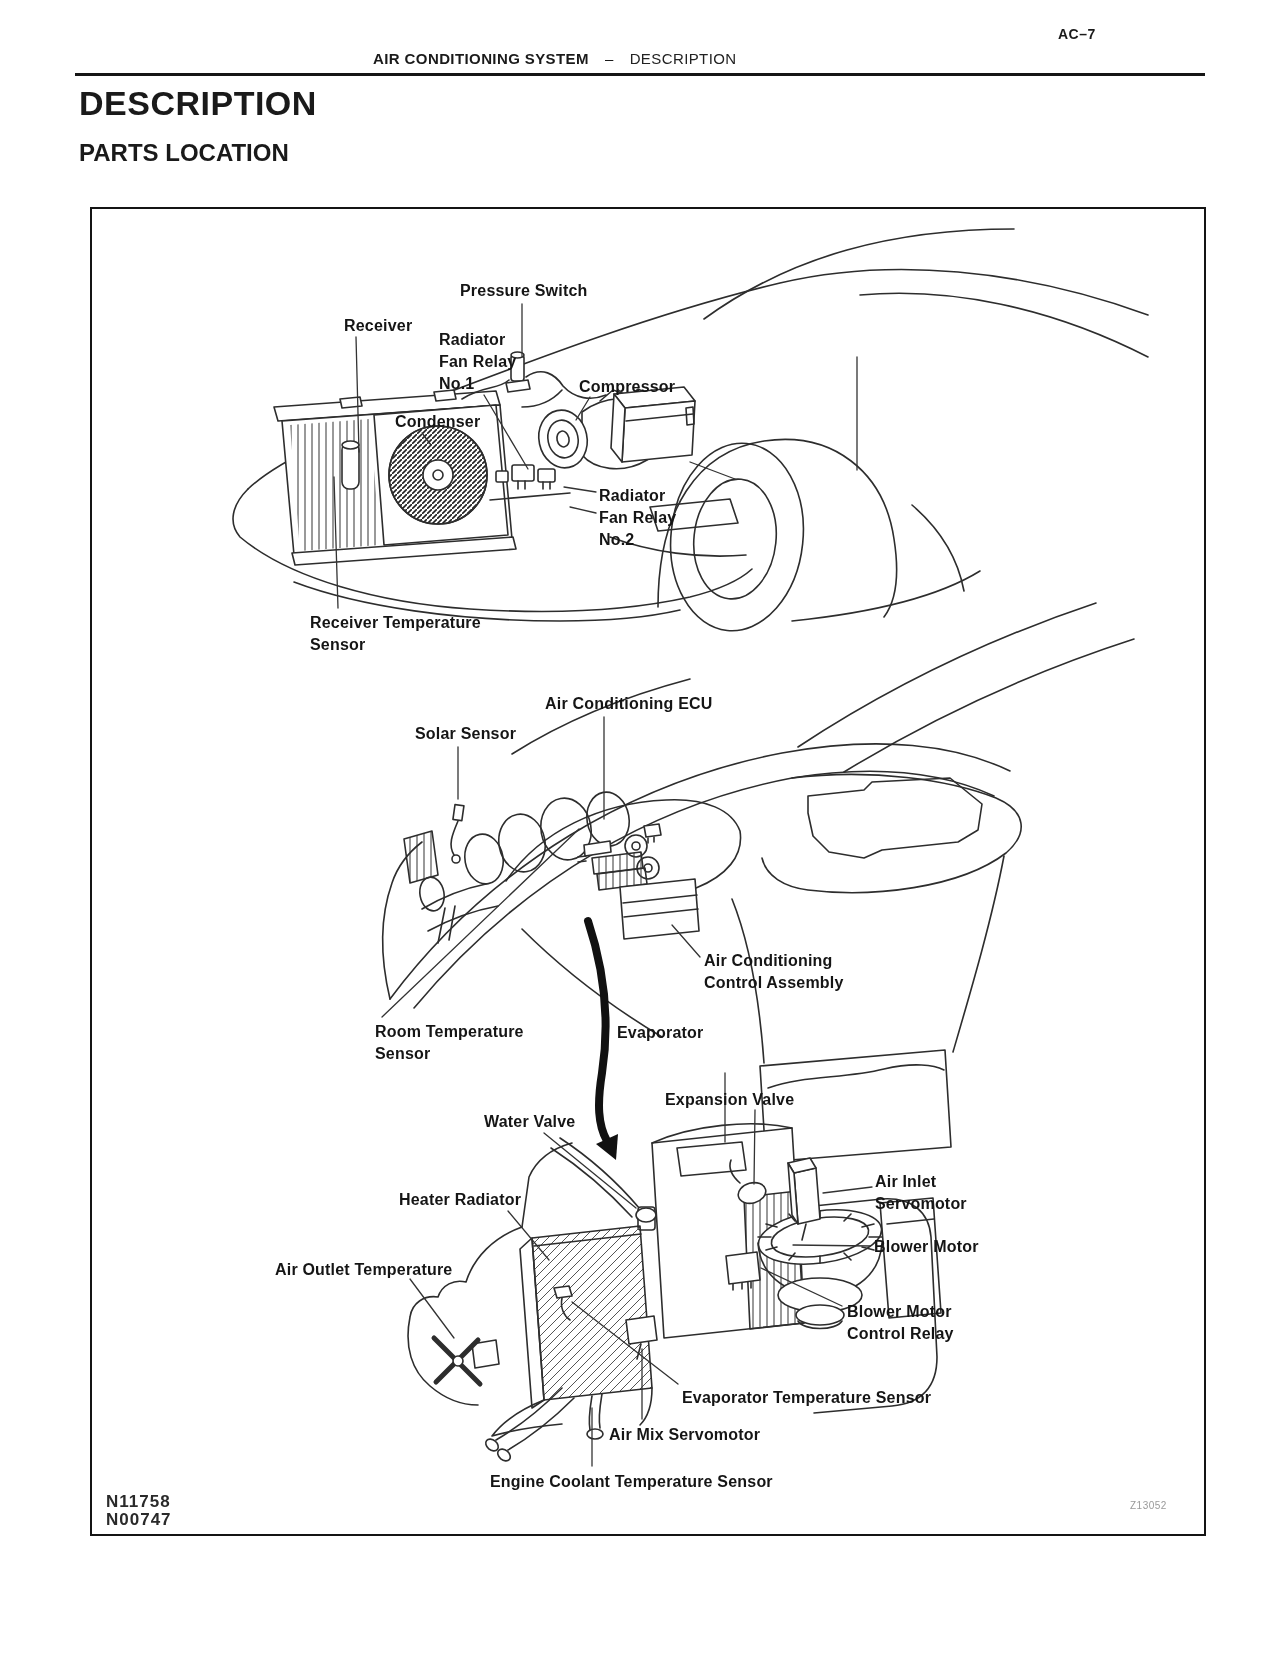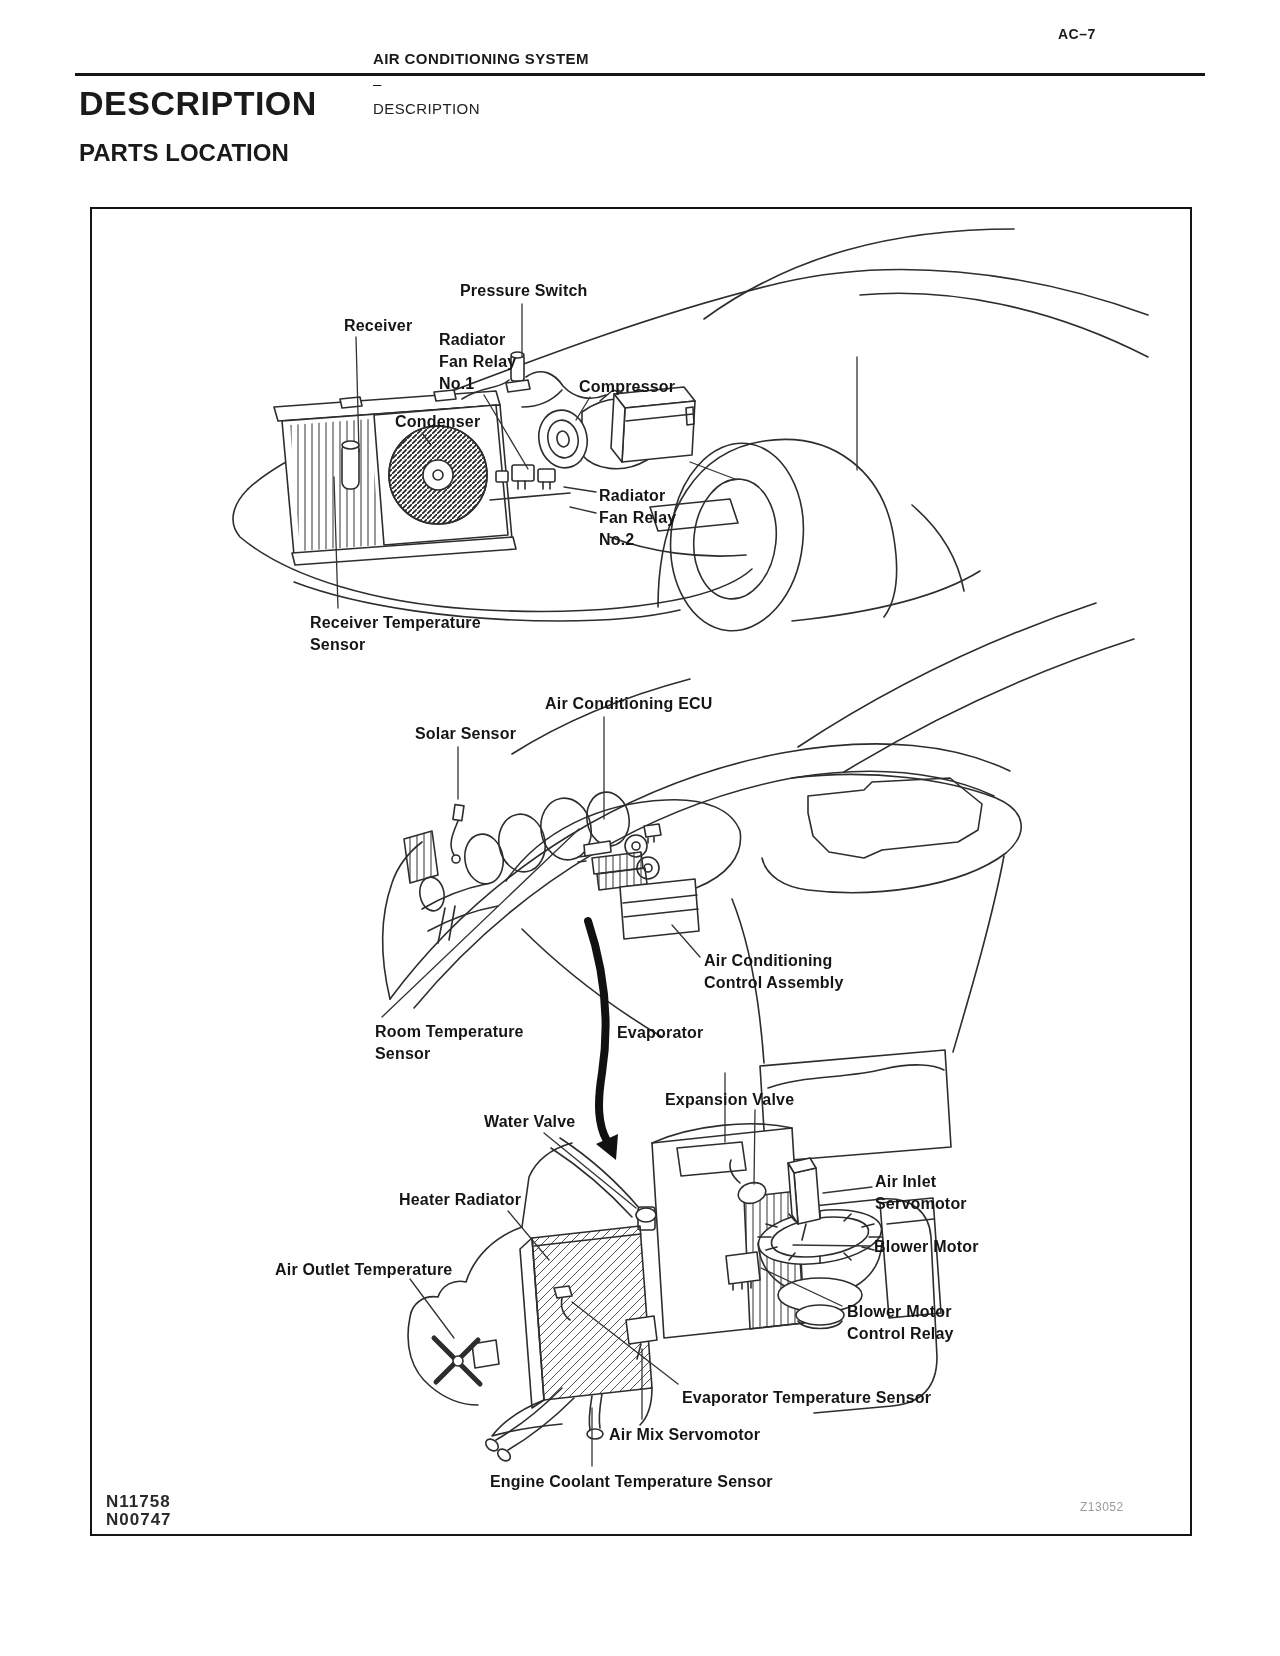--- a/index.html
+++ b/index.html
@@ -1,28 +1,28 @@
 <!DOCTYPE html>
 <html><head>
 <meta charset="utf-8">
 <style>
   html,body{margin:0;padding:0;background:#ffffff;}
   body{width:1280px;height:1656px;position:relative;font-family:"Liberation Sans",sans-serif;color:#1a1a1a;overflow:hidden;}
   .pgnum{position:absolute;left:1058px;top:26px;font-size:14px;font-weight:700;letter-spacing:.5px;}
-  .hdr{position:absolute;left:373px;top:50px;display:flex;gap:8px;align-items:baseline;font-size:15px;letter-spacing:.4px;flex-direction:column;}
+  .hdr{position:absolute;left:373px;top:50px;display:flex;gap:16px;align-items:baseline;font-size:15px;letter-spacing:.4px;}
   .hdr-b{font-weight:700;}
   .hdr-r{color:#222;}
   .rule{position:absolute;left:75px;top:73px;width:1130px;height:3px;background:#151515;}
   .title{position:absolute;left:79px;top:84px;margin:0;font-size:34px;letter-spacing:.5px;font-weight:700;}
   .subtitle{position:absolute;left:79px;top:139px;margin:0;font-size:24px;font-weight:700;}
-  .fig{position:absolute;left:90px;top:207px;width:1098px;height:1325px;border:2px solid #141414;box-sizing:content-box;}
+  .fig{position:absolute;left:90px;top:207px;width:1098px;height:1325px;border:2px solid #141414;box-sizing:content-box;padding-left:14px;}
   .fig svg{position:absolute;left:0;top:0;}
   .lbl{position:absolute;font-size:16px;line-height:22px;font-weight:700;white-space:pre-line;letter-spacing:.2px;color:#151515;}
   .code{position:absolute;font-size:17px;font-weight:700;letter-spacing:1px;color:#2a2a2a;}
-  .code-r{position:absolute;left:988px;top:1291px;font-size:12px;color:#9a9a9a;letter-spacing:.5px;}
+  .code-r{position:absolute;left:1038px;top:1291px;font-size:10px;color:#9a9a9a;letter-spacing:.5px;}
 </style>
 </head>
 <body>
 
 <div>
 
   <div class="pgnum">AC–7</div>
 
   <div class="hdr">
     <span class="hdr-b">AIR CONDITIONING SYSTEM</span>

